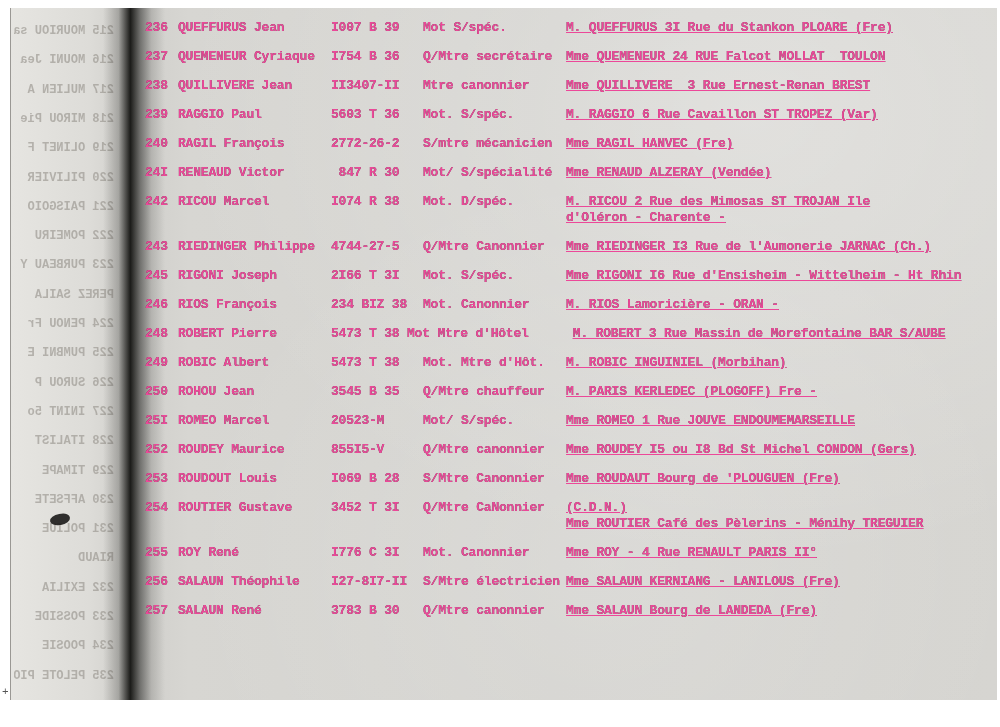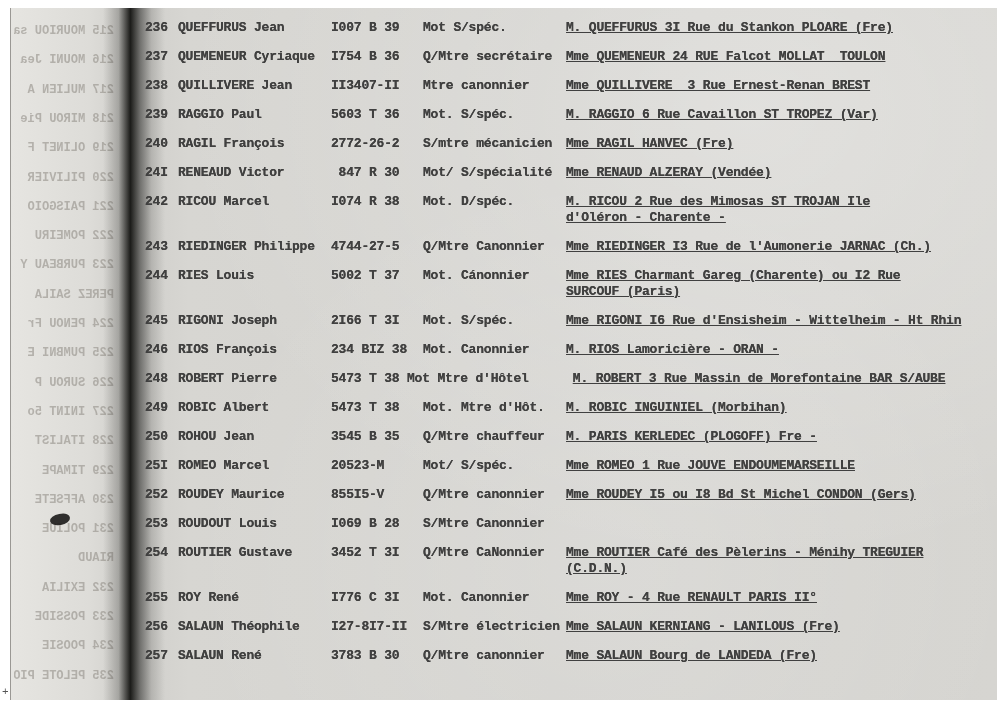--- a/index.html
+++ b/index.html
@@ -45,21 +45,21 @@
     background:#1c1b19;border-radius:50% 40% 50% 45%;
     transform:rotate(-8deg);opacity:.9;
   }
   .reg-mark{
     position:absolute;left:2px;top:686px;color:#555;font-size:11px;
   }
   
   .table{
     position:absolute;left:145px;top:20px;width:835px;
     font-size:13px;font-weight:bold;line-height:16px;
-    color:#404040;
+    color:#ec4899;
     text-shadow:0 0 0.5px rgba(43,42,38,0.85);
     letter-spacing:-0.2px;
   }
   .row{display:flex;align-items:flex-start;margin-bottom:13px;}
   .c-num{flex:0 0 33px;white-space:pre;}
   .c-name{flex:0 0 153px;white-space:pre;}
   .c-mat{flex:0 0 92px;white-space:pre;font-family:Liberation Mono, monospace;}
   .c-rank{flex:0 0 143px;white-space:pre;}
   .c-addr{flex:1 1 auto;min-width:0;text-decoration:underline;}
   .addr-line{white-space:pre;}
@@ -168,30 +168,20 @@
     <div class="row">
       <div class="c-num">243</div>
       <div class="c-name">RIEDINGER Philippe</div>
       <div class="c-mat">4744-27-5</div>
       <div class="c-rank">Q/Mtre Canonnier</div>
       <div class="c-addr">
         <div class="addr-line">Mme RIEDINGER I3 Rue de l'Aumonerie JARNAC (Ch.)</div>
       </div>
     </div>
     <div class="row">
-      <div class="c-num">244</div>
-      <div class="c-name">RIES Louis</div>
-      <div class="c-mat">5002 T 37</div>
-      <div class="c-rank">Mot. Cánonnier</div>
-      <div class="c-addr">
-        <div class="addr-line">Mme RIES Charmant Gareg (Charente) ou I2 Rue</div>
-        <div class="addr-line">SURCOUF (Paris)</div>
-      </div>
-    </div>
-    <div class="row">
       <div class="c-num">245</div>
       <div class="c-name">RIGONI Joseph</div>
       <div class="c-mat">2I66 T 3I</div>
       <div class="c-rank">Mot. S/spéc.</div>
       <div class="c-addr">
         <div class="addr-line">Mme RIGONI I6 Rue d'Ensisheim - Wittelheim - Ht Rhin</div>
       </div>
     </div>
     <div class="row">
       <div class="c-num">246</div>
@@ -245,29 +235,32 @@
       <div class="c-rank">Q/Mtre canonnier</div>
       <div class="c-addr">
         <div class="addr-line">Mme ROUDEY I5 ou I8 Bd St Michel CONDON (Gers)</div>
       </div>
     </div>
     <div class="row">
       <div class="c-num">253</div>
       <div class="c-name">ROUDOUT Louis</div>
       <div class="c-mat">I069 B 28</div>
       <div class="c-rank">S/Mtre Canonnier</div>
+      <div class="c-addr">
+        <div class="addr-line">Mme ROUDAUT Bourg de 'PLOUGUEN (Fre)</div>
+      </div>
     </div>
     <div class="row">
       <div class="c-num">254</div>
       <div class="c-name">ROUTIER Gustave</div>
       <div class="c-mat">3452 T 3I</div>
       <div class="c-rank">Q/Mtre CaNonnier</div>
       <div class="c-addr">
+        <div class="addr-line">(C.D.N.)</div>
         <div class="addr-line">Mme ROUTIER Café des Pèlerins - Ménihy TREGUIER</div>
-        <div class="addr-line">(C.D.N.)</div>
       </div>
     </div>
     <div class="row">
       <div class="c-num">255</div>
       <div class="c-name">ROY René</div>
       <div class="c-mat">I776 C 3I</div>
       <div class="c-rank">Mot. Canonnier</div>
       <div class="c-addr">
         <div class="addr-line">Mme ROY - 4 Rue RENAULT PARIS II°</div>
       </div>

